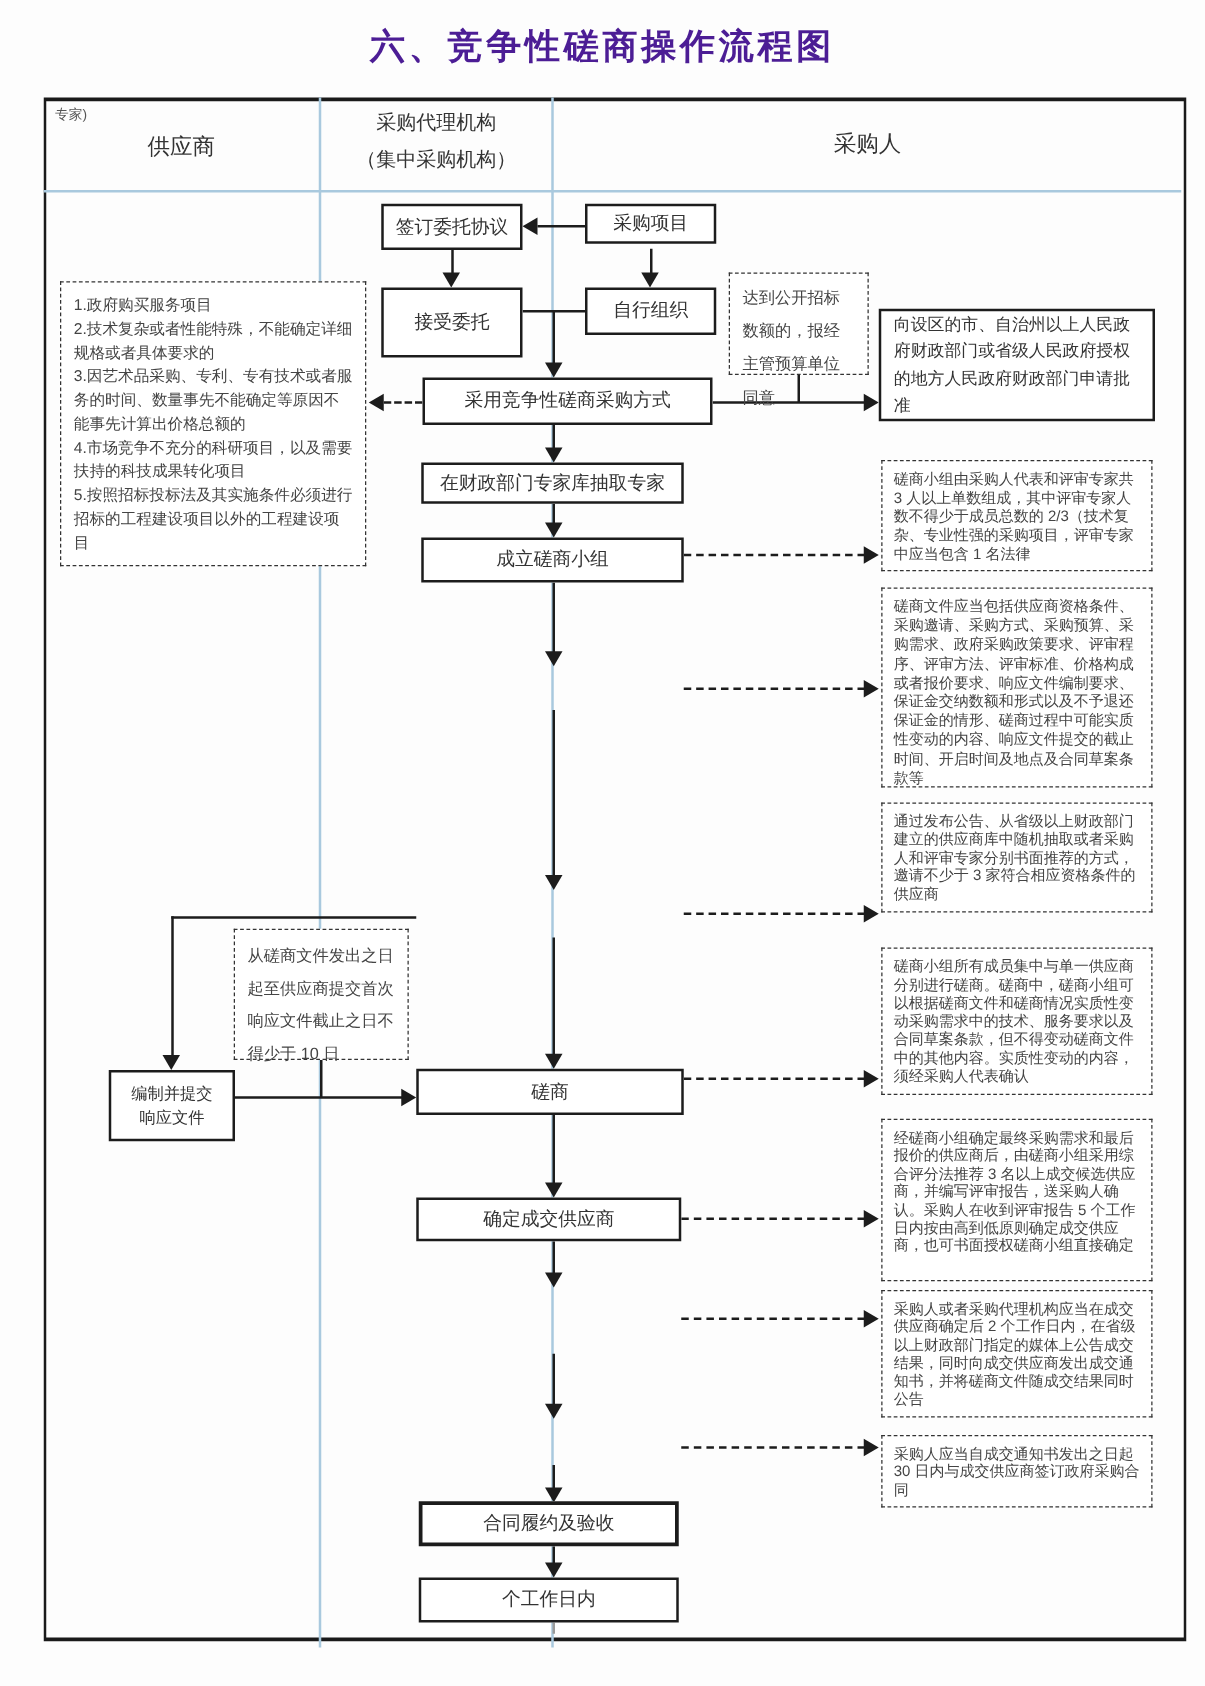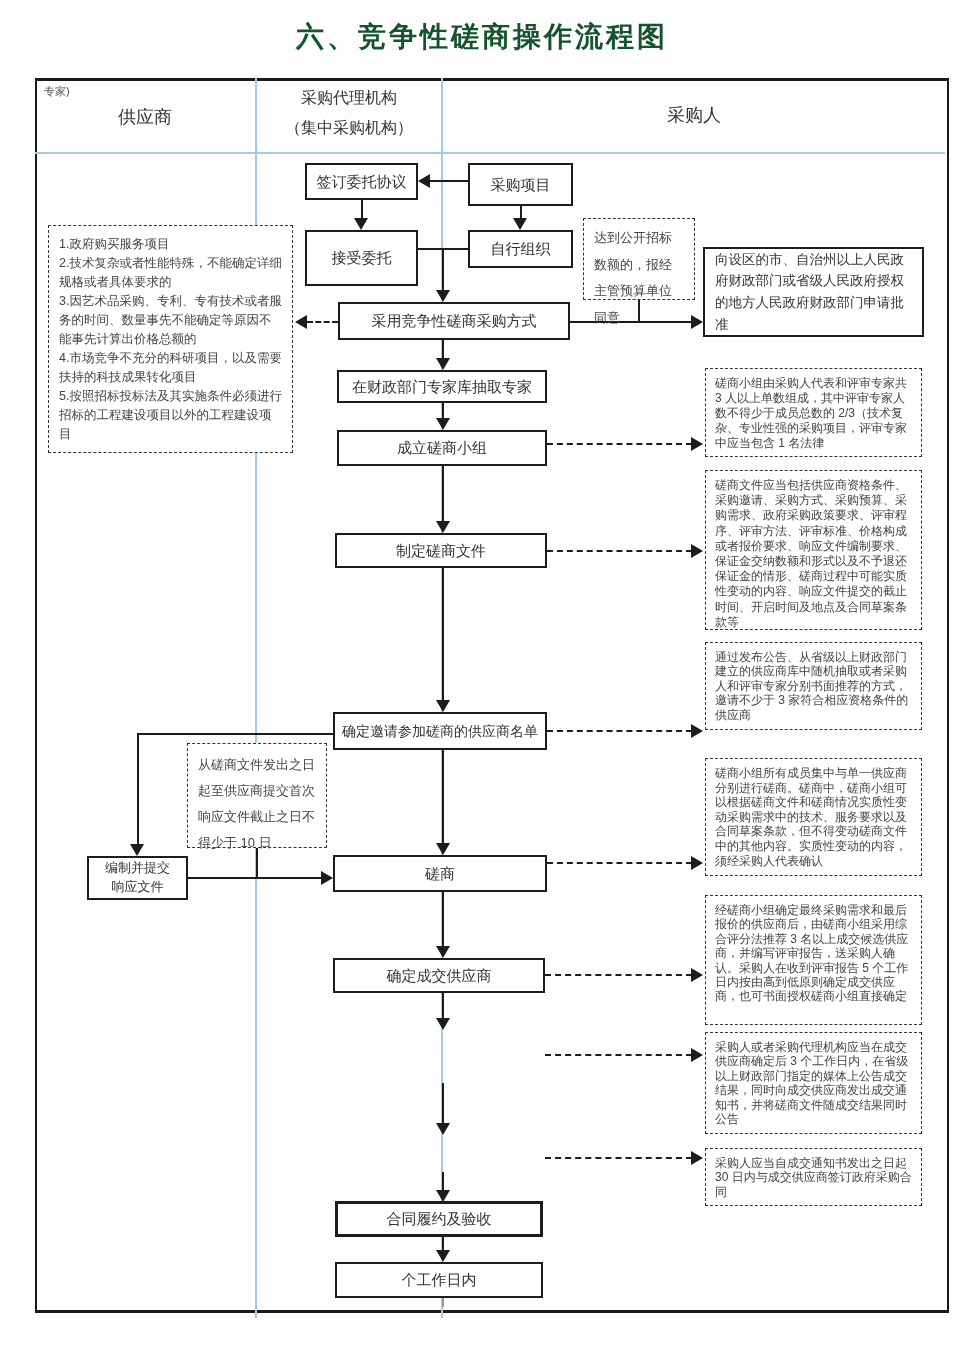--- a/index.html
+++ b/index.html
@@ -1,19 +1,19 @@
 <!DOCTYPE html>
 <html><head>
 <meta charset="utf-8">
 <style>
   html,body{margin:0;padding:0;background:#fff;}
   #canvas{position:relative;width:964px;height:1349px;background:#fdfdfd;
     font-family:"Liberation Sans","DejaVu Sans",sans-serif;color:#1c1c1c;overflow:hidden;}
   .title{position:absolute;left:0;top:18px;width:964px;text-align:center;
-    font-size:28px;font-weight:700;letter-spacing:3px;color:#14532d;}
+    font-size:28px;font-weight:700;letter-spacing:3px;color:#4c1d95;}
   .frame{position:absolute;left:35px;top:78px;width:910px;height:1229px;
     border:2px solid #1a1a1a;border-top-width:3px;border-bottom-width:3px;background:transparent;}
   .blue-v{position:absolute;width:2px;background:#a9c9de;}
   .blue-h{position:absolute;height:2px;background:#a9c9de;}
   .hdr{position:absolute;text-align:center;color:#333;}
   .corner{position:absolute;left:44px;top:84px;font-size:11px;color:#555;}
   .box{position:absolute;border:2px solid #1c1c1c;background:#fff;display:flex;
     align-items:center;justify-content:center;text-align:center;font-size:15px;
     color:#333;line-height:1.45;padding:2px 6px;box-sizing:border-box;z-index:3;}
   .box.thick{border-width:3px;}
@@ -40,52 +40,50 @@
   <div class="blue-v" style="left:441px;top:78px;height:1240px;z-index:1;"></div>
   <div class="blue-h" style="left:35px;top:152px;width:910px;"></div>
 
   <div class="corner">专家)</div>
   <div class="hdr" style="left:35px;top:105px;width:220px;font-size:18px;">供应商</div>
   <div class="hdr" style="left:257px;top:88px;width:184px;font-size:16px;">采购代理机构</div>
   <div class="hdr" style="left:257px;top:118px;width:184px;font-size:16px;">（集中采购机构）</div>
   <div class="hdr" style="left:443px;top:103px;width:502px;font-size:18px;">采购人</div>
 
   <div class="box" style="left:305px;top:163px;width:113px;height:37px;">签订委托协议</div>
-  <div class="box" style="left:468px;top:163px;width:105px;height:43px;">采购项目</div>
+  <div class="box" style="left:468px;top:163px;width:105px;height:32px;">采购项目</div>
   <div class="box" style="left:305px;top:230px;width:113px;height:56px;">接受委托</div>
   <div class="box" style="left:468px;top:230px;width:105px;height:38px;">自行组织</div>
   <div class="note" style="left:583px;top:218px;width:112px;height:82px;font-size:13px;line-height:2.05;padding:6px 10px;">达到公开招标数额的，报经主管预算单位同意</div>
   <div class="box" style="left:338px;top:302px;width:232px;height:38px;">采用竞争性磋商采购方式</div>
   <div class="box" style="left:703px;top:247px;width:221px;height:90px;font-size:13.5px;text-align:left;justify-content:flex-start;padding:24px 10px;line-height:1.6;">向设区的市、自治州以上人民政府财政部门或省级人民政府授权的地方人民政府财政部门申请批准</div>
 
   <div class="note pre" style="left:48px;top:225px;width:245px;height:228px;font-size:12.5px;line-height:1.52;padding:9px 10px;">1.政府购买服务项目
 2.技术复杂或者性能特殊，不能确定详细规格或者具体要求的
 3.因艺术品采购、专利、专有技术或者服务的时间、数量事先不能确定等原因不能事先计算出价格总额的
 4.市场竞争不充分的科研项目，以及需要扶持的科技成果转化项目
 5.按照招标投标法及其实施条件必须进行招标的工程建设项目以外的工程建设项目</div>
 
   <div class="box" style="left:337px;top:370px;width:210px;height:33px;">在财政部门专家库抽取专家</div>
   <div class="box" style="left:337px;top:430px;width:210px;height:36px;">成立磋商小组</div>
-  <div class="box" style="left:335px;top:533px;width:212px;height:35px;">制定磋商文件</div>
-  <div class="box" style="left:333px;top:712px;width:214px;height:38px;font-size:14px;">确定邀请参加磋商的供应商名单</div>
   <div class="box" style="left:333px;top:855px;width:214px;height:37px;">磋商</div>
   <div class="box" style="left:333px;top:958px;width:212px;height:35px;">确定成交供应商</div>
   <div class="box thick" style="left:335px;top:1201px;width:208px;height:36px;">合同履约及验收</div>
   <div class="box" style="left:335px;top:1262px;width:208px;height:36px;">个工作日内</div>
 
   <div class="note" style="left:187px;top:743px;width:140px;height:105px;font-size:13px;line-height:2.0;padding:8px 10px;">从磋商文件发出之日起至供应商提交首次响应文件截止之日不得少于 10 日</div>
-  <div class="box pre" style="left:87px;top:856px;width:101px;height:44px;font-size:13px;">编制并提交
+  <div class="box pre" style="left:87px;top:856px;width:101px;height:57px;font-size:13px;">编制并提交
 响应文件</div>
 
   <div class="note" style="left:705px;top:368px;width:217px;height:89px;font-size:12px;line-height:15px;padding:7px 9px;">磋商小组由采购人代表和评审专家共 3 人以上单数组成，其中评审专家人数不得少于成员总数的 2/3（技术复杂、专业性强的采购项目，评审专家中应当包含 1 名法律</div>
   <div class="note" style="left:705px;top:470px;width:217px;height:160px;font-size:12px;line-height:15.2px;padding:7px 9px;">磋商文件应当包括供应商资格条件、采购邀请、采购方式、采购预算、采购需求、政府采购政策要求、评审程序、评审方法、评审标准、价格构成或者报价要求、响应文件编制要求、保证金交纳数额和形式以及不予退还保证金的情形、磋商过程中可能实质性变动的内容、响应文件提交的截止时间、开启时间及地点及合同草案条款等</div>
   <div class="note" style="left:705px;top:642px;width:217px;height:88px;font-size:12px;line-height:14.4px;padding:7px 9px;">通过发布公告、从省级以上财政部门建立的供应商库中随机抽取或者采购人和评审专家分别书面推荐的方式，邀请不少于 3 家符合相应资格条件的供应商</div>
   <div class="note" style="left:705px;top:758px;width:217px;height:118px;font-size:12px;line-height:14.6px;padding:7px 9px;">磋商小组所有成员集中与单一供应商分别进行磋商。磋商中，磋商小组可以根据磋商文件和磋商情况实质性变动采购需求中的技术、服务要求以及合同草案条款，但不得变动磋商文件中的其他内容。实质性变动的内容，须经采购人代表确认</div>
   <div class="note" style="left:705px;top:895px;width:217px;height:130px;font-size:12px;line-height:14.4px;padding:7px 9px;">经磋商小组确定最终采购需求和最后报价的供应商后，由磋商小组采用综合评分法推荐 3 名以上成交候选供应商，并编写评审报告，送采购人确认。采购人在收到评审报告 5 个工作日内按由高到低原则确定成交供应商，也可书面授权磋商小组直接确定</div>
-  <div class="note" style="left:705px;top:1032px;width:217px;height:102px;font-size:12px;line-height:14.4px;padding:7px 9px;">采购人或者采购代理机构应当在成交供应商确定后 3 个工作日内，在省级以上财政部门指定的媒体上公告成交结果，同时向成交供应商发出成交通知书，并将磋商文件随成交结果同时公告</div>
+  <div class="note" style="left:705px;top:1032px;width:217px;height:102px;font-size:12px;line-height:14.4px;padding:7px 9px;">采购人或者采购代理机构应当在成交供应商确定后 2 个工作日内，在省级以上财政部门指定的媒体上公告成交结果，同时向成交供应商发出成交通知书，并将磋商文件随成交结果同时公告</div>
   <div class="note" style="left:705px;top:1148px;width:217px;height:58px;font-size:12px;line-height:14.4px;padding:7px 9px;">采购人应当自成交通知书发出之日起 30 日内与成交供应商签订政府采购合同</div>
 
   <div class="hl" style="left:430px;top:180px;width:38px;"></div>
   <div class="ah l" style="left:418px;top:174px;"></div>
 
   <div class="vl" style="left:361px;top:200px;height:20px;"></div>
   <div class="ah d" style="left:354px;top:218px;"></div>
 
   <div class="vl" style="left:520px;top:199px;height:21px;"></div>
   <div class="ah d" style="left:513px;top:218px;"></div>

